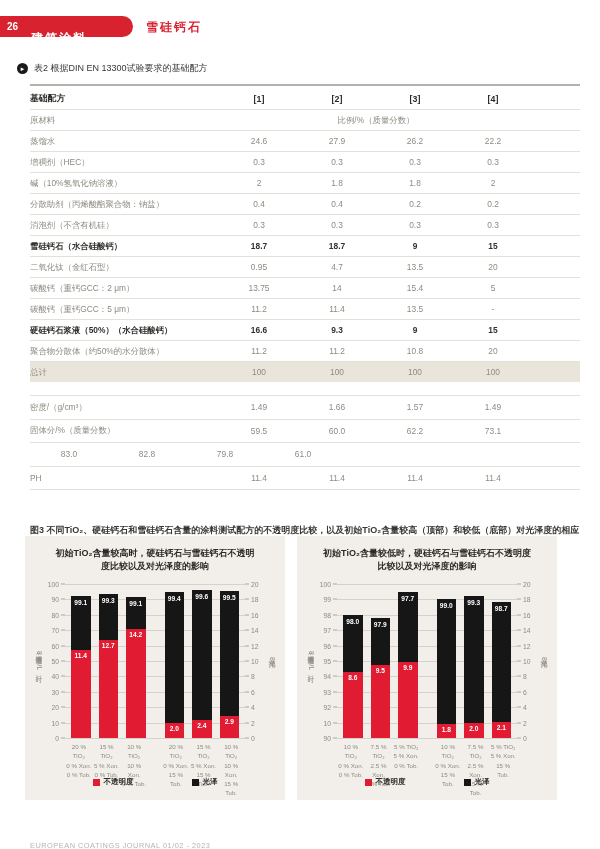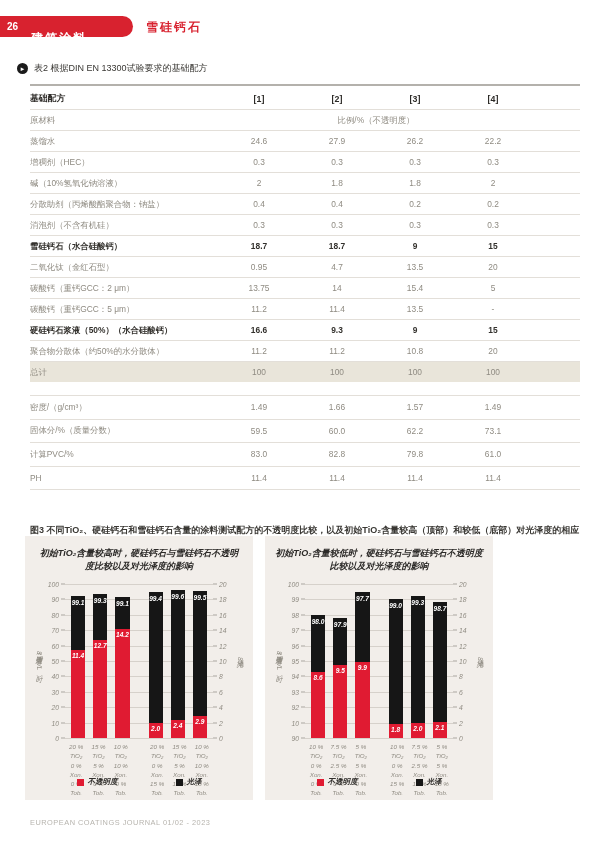--- a/index.html
+++ b/index.html
@@ -34,21 +34,21 @@
   .t-row.bold{color:#33312d;font-weight:bold;}
   .t-row.shaded{background:#e9e5da;border-bottom:none;}
   .t-row.gap{margin-top:13px;border-top:1px solid #e3dfd9;}
 
   
   .fig-cap{position:absolute;top:492px;left:30px;width:550px;font-size:9px;font-weight:600;
            color:#3a3834;line-height:1.55;margin-top:32px;}
 
   
   .charts{position:absolute;top:536px;left:25px;display:flex;gap:12px;}
-  .panel{position:relative;width:228px;height:264px;background:#f2eeea;font-style:italic;}
+  .panel{position:relative;width:260px;height:264px;background:#f2eeea;}
   .chart-title{position:absolute;top:11px;left:10px;right:10px;text-align:center;
                font-size:9px;font-weight:bold;color:#2c2a28;line-height:1.4;}
   .chart-body{position:absolute;top:48px;left:8px;right:8px;height:154px;display:flex;}
   .ylab{width:11px;display:flex;align-items:center;justify-content:center;
         writing-mode:vertical-rl;font-size:6.8px;color:#8f8b82;}
   .ticks{position:relative;width:21px;font-size:6.8px;color:#8f8b82;}
   .tick{position:absolute;transform:translateY(-50%);white-space:nowrap;}
   .ticks.left .tick{right:0;}
   .ticks.right .tick{left:0;}
   .ticks.left .tick::after{content:"";display:inline-block;width:4px;height:1px;
@@ -66,21 +66,21 @@
   .bval{position:absolute;left:0;right:0;z-index:3;text-align:center;color:#fff;
         font-size:6.6px;font-weight:bold;}
   .xlabels{position:absolute;top:206px;left:40px;right:40px;display:flex;}
   .xcell{flex:1;margin:0 1px;text-align:center;font-size:6.2px;color:#8f8b82;line-height:1.5;}
   .xcell.groupgap{margin-right:15px;}
   .legend{position:absolute;top:241px;left:0;right:0;display:flex;justify-content:center;gap:58px;}
   .leg-item{display:flex;align-items:center;gap:4px;font-size:7.5px;color:#2f2d2a;font-weight:600;}
   .swatch{width:7px;height:7px;display:inline-block;}
 
   
-  .footer{position:absolute;top:818px;left:30px;font-size:7.4px;color:#b7b4ae;letter-spacing:0.5px;}
+  .footer{position:absolute;top:841px;left:30px;font-size:7.4px;color:#b7b4ae;letter-spacing:0.5px;}
 </style>
 </head>
 <body>
 
 <div class="page">
 
   <div class="badge">
     <span class="badge-num">26</span>
     <span class="badge-sec">建筑涂料</span>
   </div>
@@ -96,21 +96,21 @@
       <div class="t-row hdr">
         <span class="t-label">基础配方</span>
         <span class="t-cell">[1]</span>
         <span class="t-cell">[2]</span>
         <span class="t-cell">[3]</span>
         <span class="t-cell">[4]</span>
         <span class="t-spacer"></span>
       </div>
       <div class="t-row">
         <span class="t-label">原材料</span>
-        <span class="t-span">比例/%（不透明度）</span>
+        <span class="t-span">比例/%（质量分数）</span>
         <span class="t-spacer"></span>
       </div>
       <div class="t-row">
         <span class="t-label">蒸馏水</span>
         <span class="t-cell">24.6</span>
         <span class="t-cell">27.9</span>
         <span class="t-cell">26.2</span>
         <span class="t-cell">22.2</span>
         <span class="t-spacer"></span>
       </div>
@@ -212,21 +212,20 @@
       </div>
       <div class="t-row tall">
         <span class="t-label">固体分/%（质量分数）</span>
         <span class="t-cell">59.5</span>
         <span class="t-cell">60.0</span>
         <span class="t-cell">62.2</span>
         <span class="t-cell">73.1</span>
         <span class="t-spacer"></span>
       </div>
       <div class="t-row tall">
-        <span class="t-label">计算PVC/%</span>
         <span class="t-cell">83.0</span>
         <span class="t-cell">82.8</span>
         <span class="t-cell">79.8</span>
         <span class="t-cell">61.0</span>
         <span class="t-spacer"></span>
       </div>
       <div class="t-row tall">
         <span class="t-label">PH</span>
         <span class="t-cell">11.4</span>
         <span class="t-cell">11.4</span>

